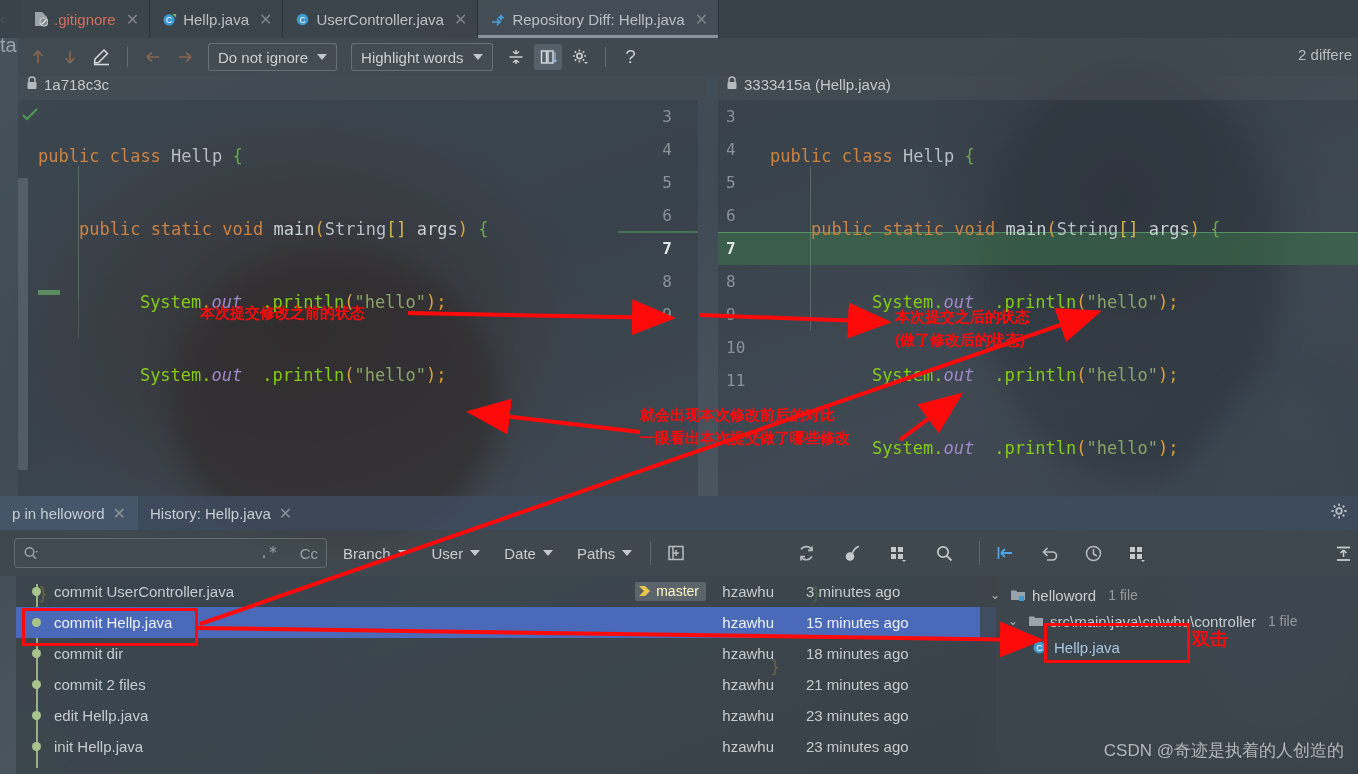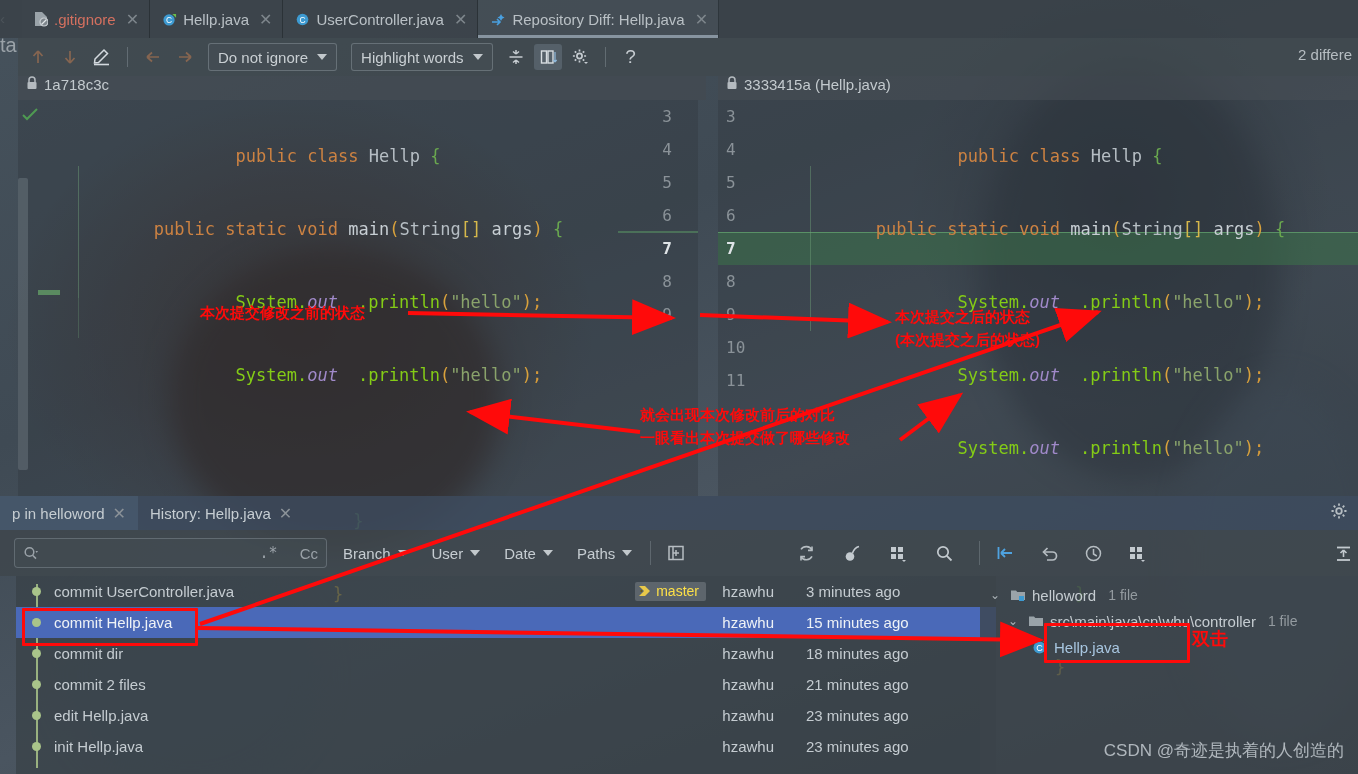--- a/index.html
+++ b/index.html
@@ -110,21 +110,21 @@
   #gutR .lnum{right:auto;left:8px;width:30px;text-align:left;}
   .lnum.cur{color:#dfe4e7;font-weight:bold;}
 
   .code{
     position:absolute;top:0;
     font-family:"DejaVu Sans Mono", monospace;font-size:17px;
     white-space:pre;
   }
   #codeL{left:20px;width:600px;}
   #codeR{left:52px;width:580px;}
-  .cl{height:33px;line-height:33px;text-align:center;}
+  .cl{height:33px;line-height:33px;}
   .kw{color:#cc8242;}
   .cls2{color:#b6bec4;}
   .br{color:#6aa84f;}
   .br2{color:#d6b84b;}
   .pl{color:#84cc16;margin-left:20px;}
   .fld{color:#a089c9;font-style:italic;}
   .str{color:#8aa36b;}
   .paren{color:#d8a13c;}
   .semi{color:#d49a3a;}
   .id{color:#c8cfd4;}
@@ -184,21 +184,21 @@
   .crow{
     position:relative;height:31px;display:flex;align-items:center;
     font-size:15px;color:#c5ccd1;
   }
   .crow.sel{background:#4a69b8;color:#eef2f6;}
   .crow .dot{position:absolute;left:16px;top:11px;width:9px;height:9px;border-radius:50%;background:#a9c48a;}
   .crow .subj{margin-left:38px;white-space:nowrap;}
   .crow .tagwrap{position:absolute;right:290px;display:flex;align-items:center;gap:5px;}
   .crow .tag{
     background:rgba(120,128,134,.55);border-radius:2px;padding:1px 7px 2px 3px;
-    font-size:14px;color:#fde047;display:flex;align-items:center;gap:5px;
+    font-size:14px;color:#fef9c3;display:flex;align-items:center;gap:5px;
   }
   .crow .author{position:absolute;right:222px;text-align:right;white-space:nowrap;}
   .crow .when{position:absolute;left:790px;white-space:nowrap;}
   #graphline{position:absolute;left:20px;top:8px;width:2px;height:184px;background:#a9c48a;opacity:.85;}
 
   
   #filetree{
     position:absolute;left:980px;top:576px;width:378px;height:198px;
     background:rgba(60,68,74,.78);
     font-size:15px;color:#c5ccd1;
@@ -671,20 +671,20 @@
 
     <line x1="900" y1="440" x2="960" y2="395" stroke="#ff0a0a" stroke-width="4" marker-end="url(#ah)"></line>
 
     <line x1="200" y1="624" x2="1098" y2="312" stroke="#ff0a0a" stroke-width="4" marker-end="url(#ah)"></line>
 
     <line x1="196" y1="628" x2="1040" y2="640" stroke="#ff0a0a" stroke-width="4" marker-end="url(#ah)"></line>
   </svg>
 
   <div class="ann" style="left:200px;top:303px;">本次提交修改之前的状态</div>
   <div class="ann" style="left:895px;top:307px;">本次提交之后的状态</div>
-  <div class="ann" style="left:895px;top:330px;">(本次提交之后的状态)</div>
+  <div class="ann" style="left:895px;top:330px;">(做了修改后的状态)</div>
   <div class="ann" style="left:640px;top:405px;">就会出现本次修改前后的对比</div>
   <div class="ann" style="left:640px;top:428px;">一眼看出本次提交做了哪些修改</div>
   <div class="ann" style="left:1192px;top:629px;font-size:18px;">双击</div>
 
   <div id="watermark">CSDN @奇迹是执着的人创造的</div>
 
 </div>
 
 </body></html>

